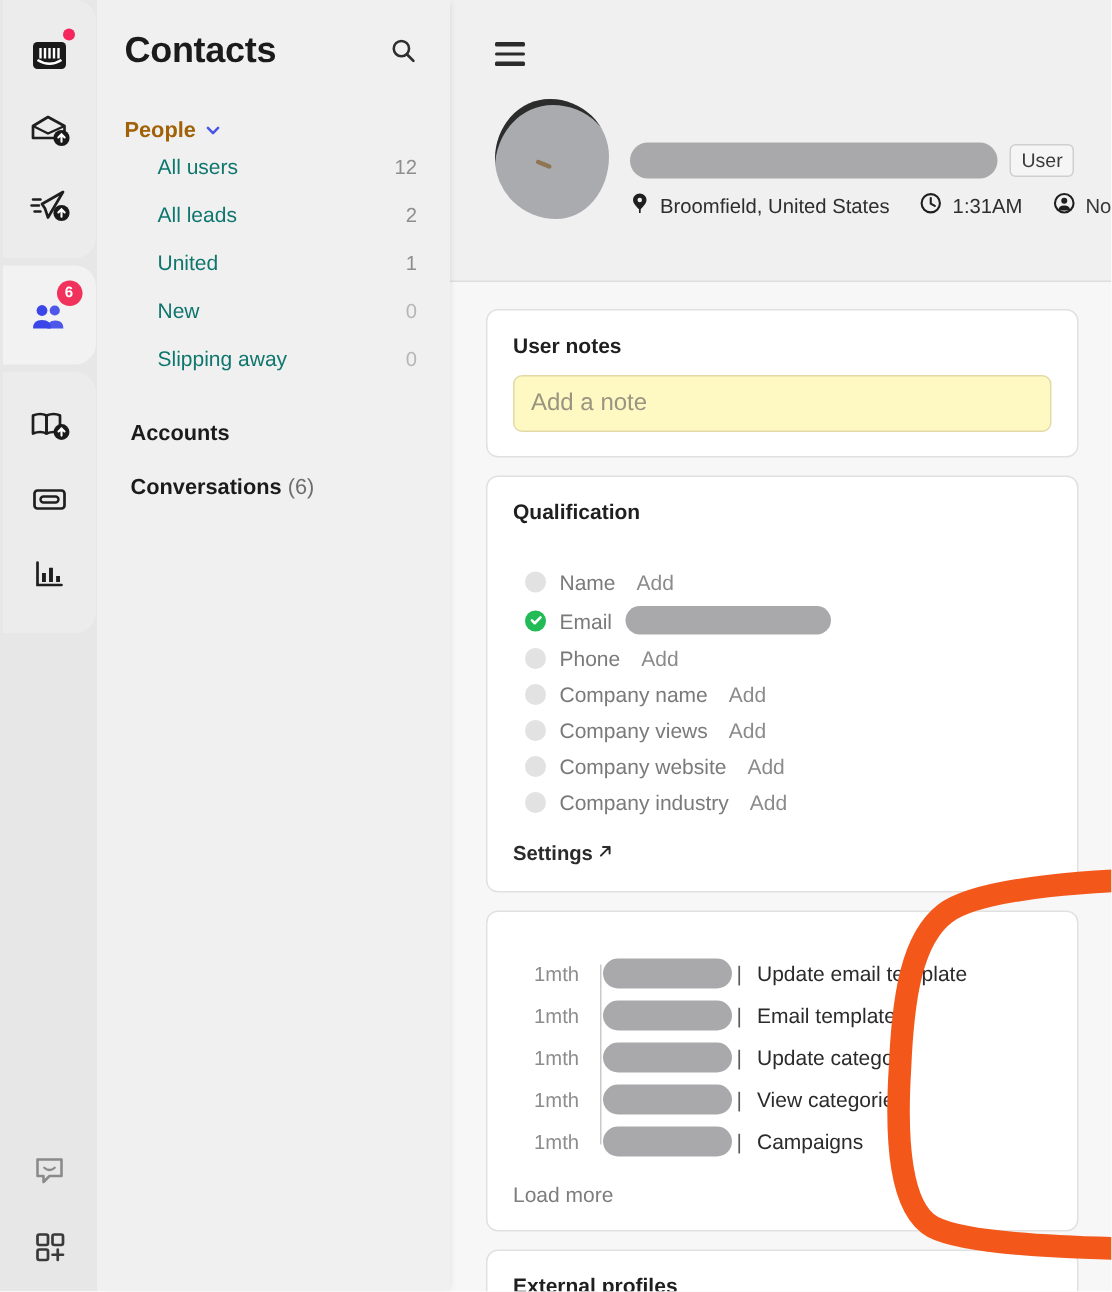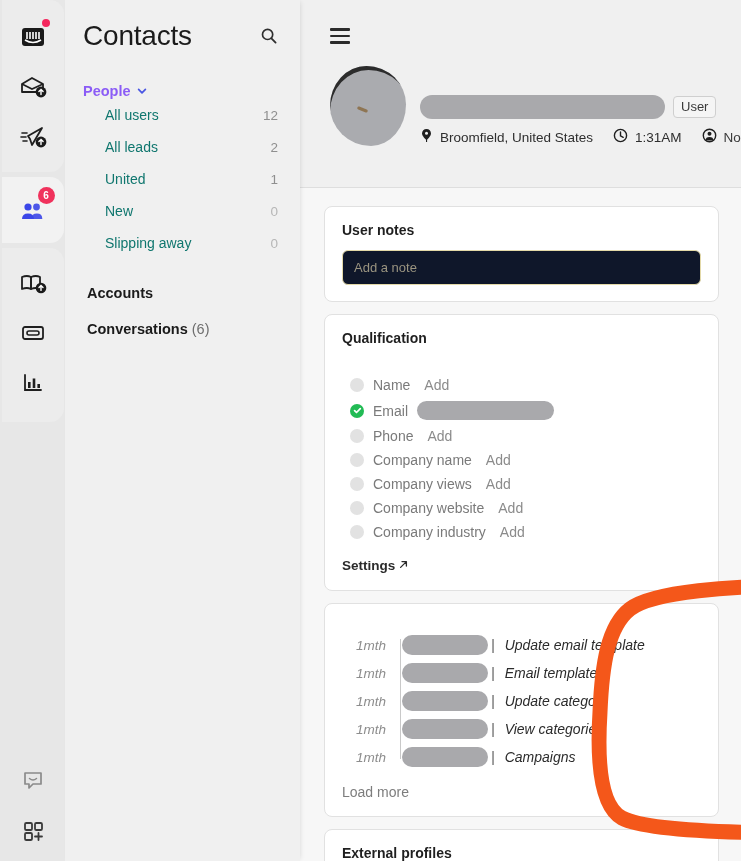--- a/index.html
+++ b/index.html
@@ -54,25 +54,25 @@
     width: 235px; flex: 0 0 235px; height: 861px;
     background: #f0f0f0;
     box-shadow: 2px 0 5px -2px rgba(0,0,0,.13);
     position: relative; z-index: 3;
     padding: 0 18px;
   }
   .panel-head {
     display: flex; align-items: center; justify-content: space-between;
     padding: 20px 2px 0 0;
   }
-  .panel-title { font-size: 28px; font-weight: 400; color: #1b1b1b; letter-spacing: -.2px; }
+  .panel-title { font-size: 24px; font-weight: 700; color: #1b1b1b; letter-spacing: -.2px; }
   .search-icon { width: 22px; height: 22px; cursor: pointer; display:flex; align-items:center; justify-content:center;}
   .group-head {
     display: flex; align-items: center; gap: 5px;
-    color: #8b5cf6; font-size: 14.5px; font-weight: 600;
+    color: #a16207; font-size: 14.5px; font-weight: 600;
     margin-top: 31px; cursor: pointer;
   }
   .chev { display:inline-flex; }
   .nav-item {
     display: flex; align-items: center; justify-content: space-between;
     padding: 8px 4px 8px 22px; cursor: pointer;
     font-size: 14px;
   }
   .nav-label { color: #0f766e; }
   .nav-count { color: #8f8f8f; font-size: 13.5px; }
@@ -128,22 +128,22 @@
 
   
   .content { padding: 18px 22px 0 24px; }
   .card {
     background: #fff; border: 1px solid #e1e1e1; border-radius: 8px;
     padding: 15px 17px 16px; margin-bottom: 12px;
   }
   .card-title { font-size: 14px; font-weight: 700; color: #1f1f1f; }
   .note-input {
     margin-top: 12px; width: 100%;
-    background: #0f172a; border: 1px solid #e3d9a8; border-radius: 6px;
-    padding: 9px 11px; font-size: 13px; color: #8f8a74;
+    background: #fef9c3; border: 1px solid #e3d9a8; border-radius: 6px;
+    padding: 9px 11px; font-size: 16px; color: #8f8a74;
     font-family: "Liberation Sans", sans-serif;
   }
   .note-input::placeholder { color: #9a9480; }
 
   .qual-list { margin-top: 27px; }
   .qual-row {
     display: flex; align-items: center; gap: 9px;
     padding: 4px 0 4px 8px; font-size: 14px;
   }
   .bullet {
@@ -155,21 +155,21 @@
   .qual-add { color: #8b8b8b; cursor: pointer; margin-left: 5px; }
   .value-redact { height: 19px; width: 137px; border-radius: 10px; background: #a9a9ac; }
   .settings-link {
     margin-top: 14px; font-size: 13.5px; font-weight: 700; color: #2b2b2b;
     display: inline-flex; align-items: center; gap: 3px; cursor: pointer;
   }
 
   .views-list { margin-top: 12px; position: relative; }
   .view-row {
     display: flex; align-items: center; gap: 10px;
-    padding: 4px 0 4px 14px; font-size: 14px; font-style: italic;
+    padding: 4px 0 4px 14px; font-size: 14px;
   }
   .view-time { color: #8d8d8d; font-size: 13.5px; width: 36px; flex: 0 0 36px; }
   .view-redact { height: 20px; width: 86px; border-radius: 11px; background: #a9a9ac; flex: 0 0 86px; }
   .view-pipe { color: #5a5a5a; margin-left: -7px; }
   .view-name { color: #2b2b2b; cursor: pointer; }
   .timeline-rule {
     position: absolute; left: 58px; top: 8px; bottom: 12px;
     width: 1px; background: #c9c9c9;
   }
   .load-more { margin-top: 13px; font-size: 14px; color: #7d7d7d; cursor: pointer; }

